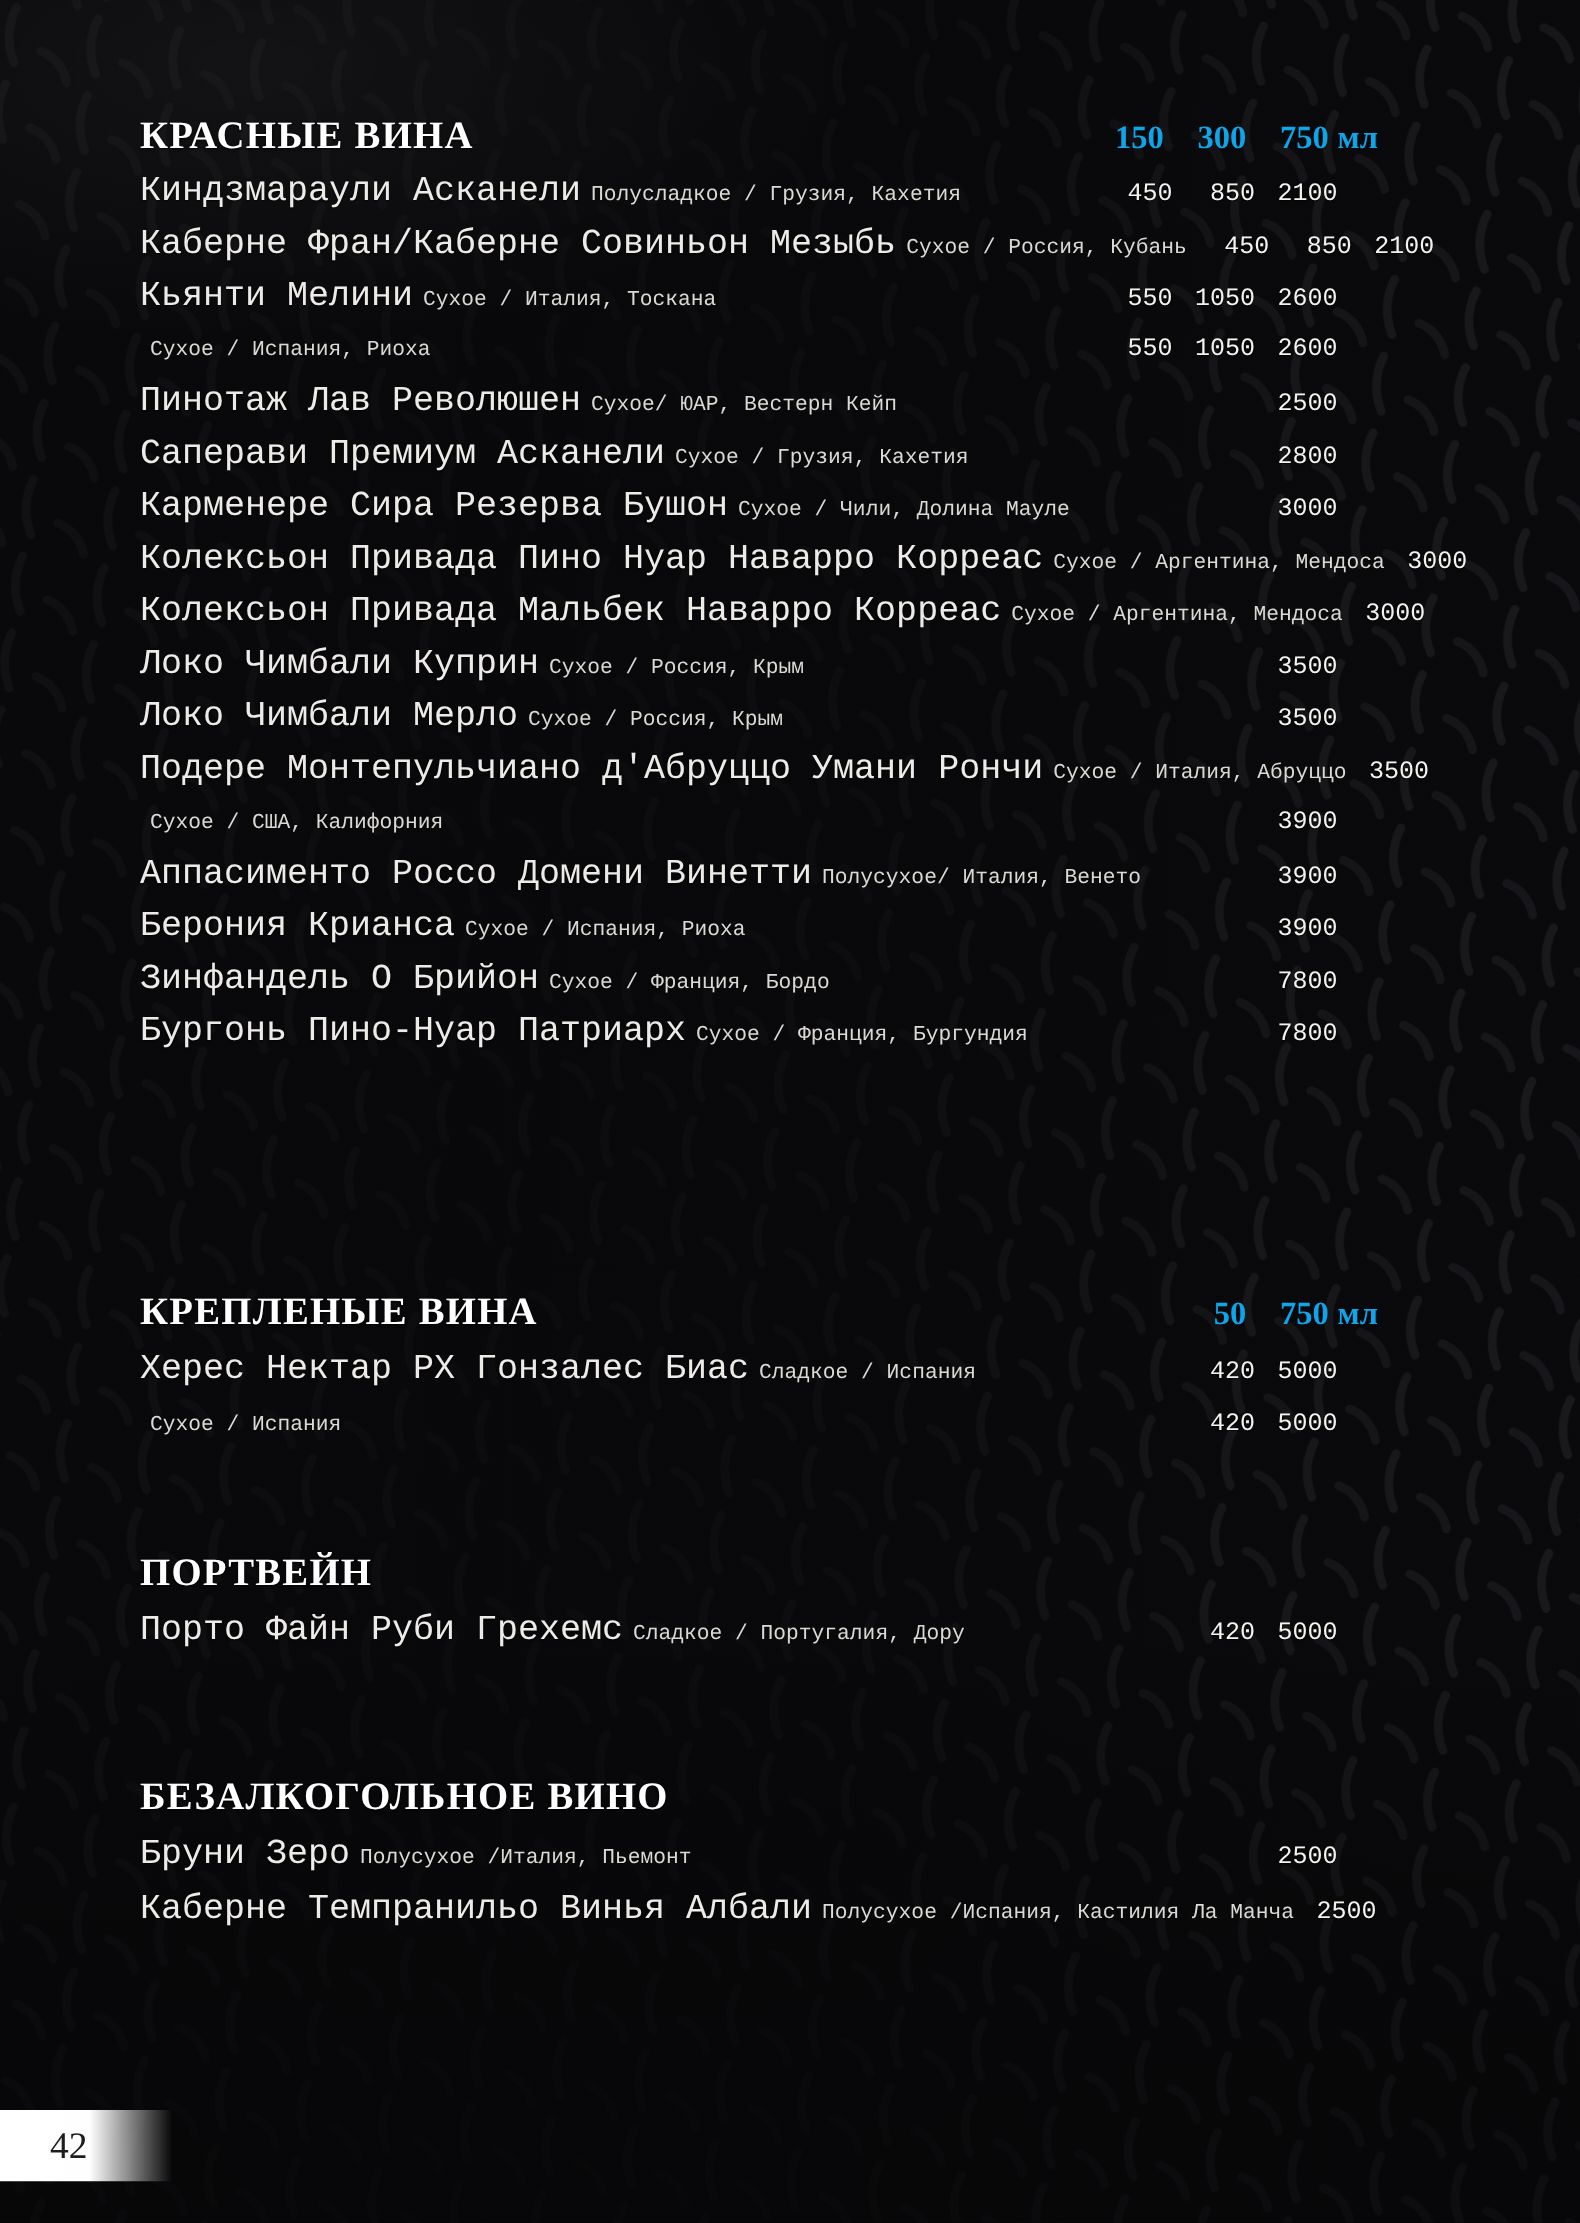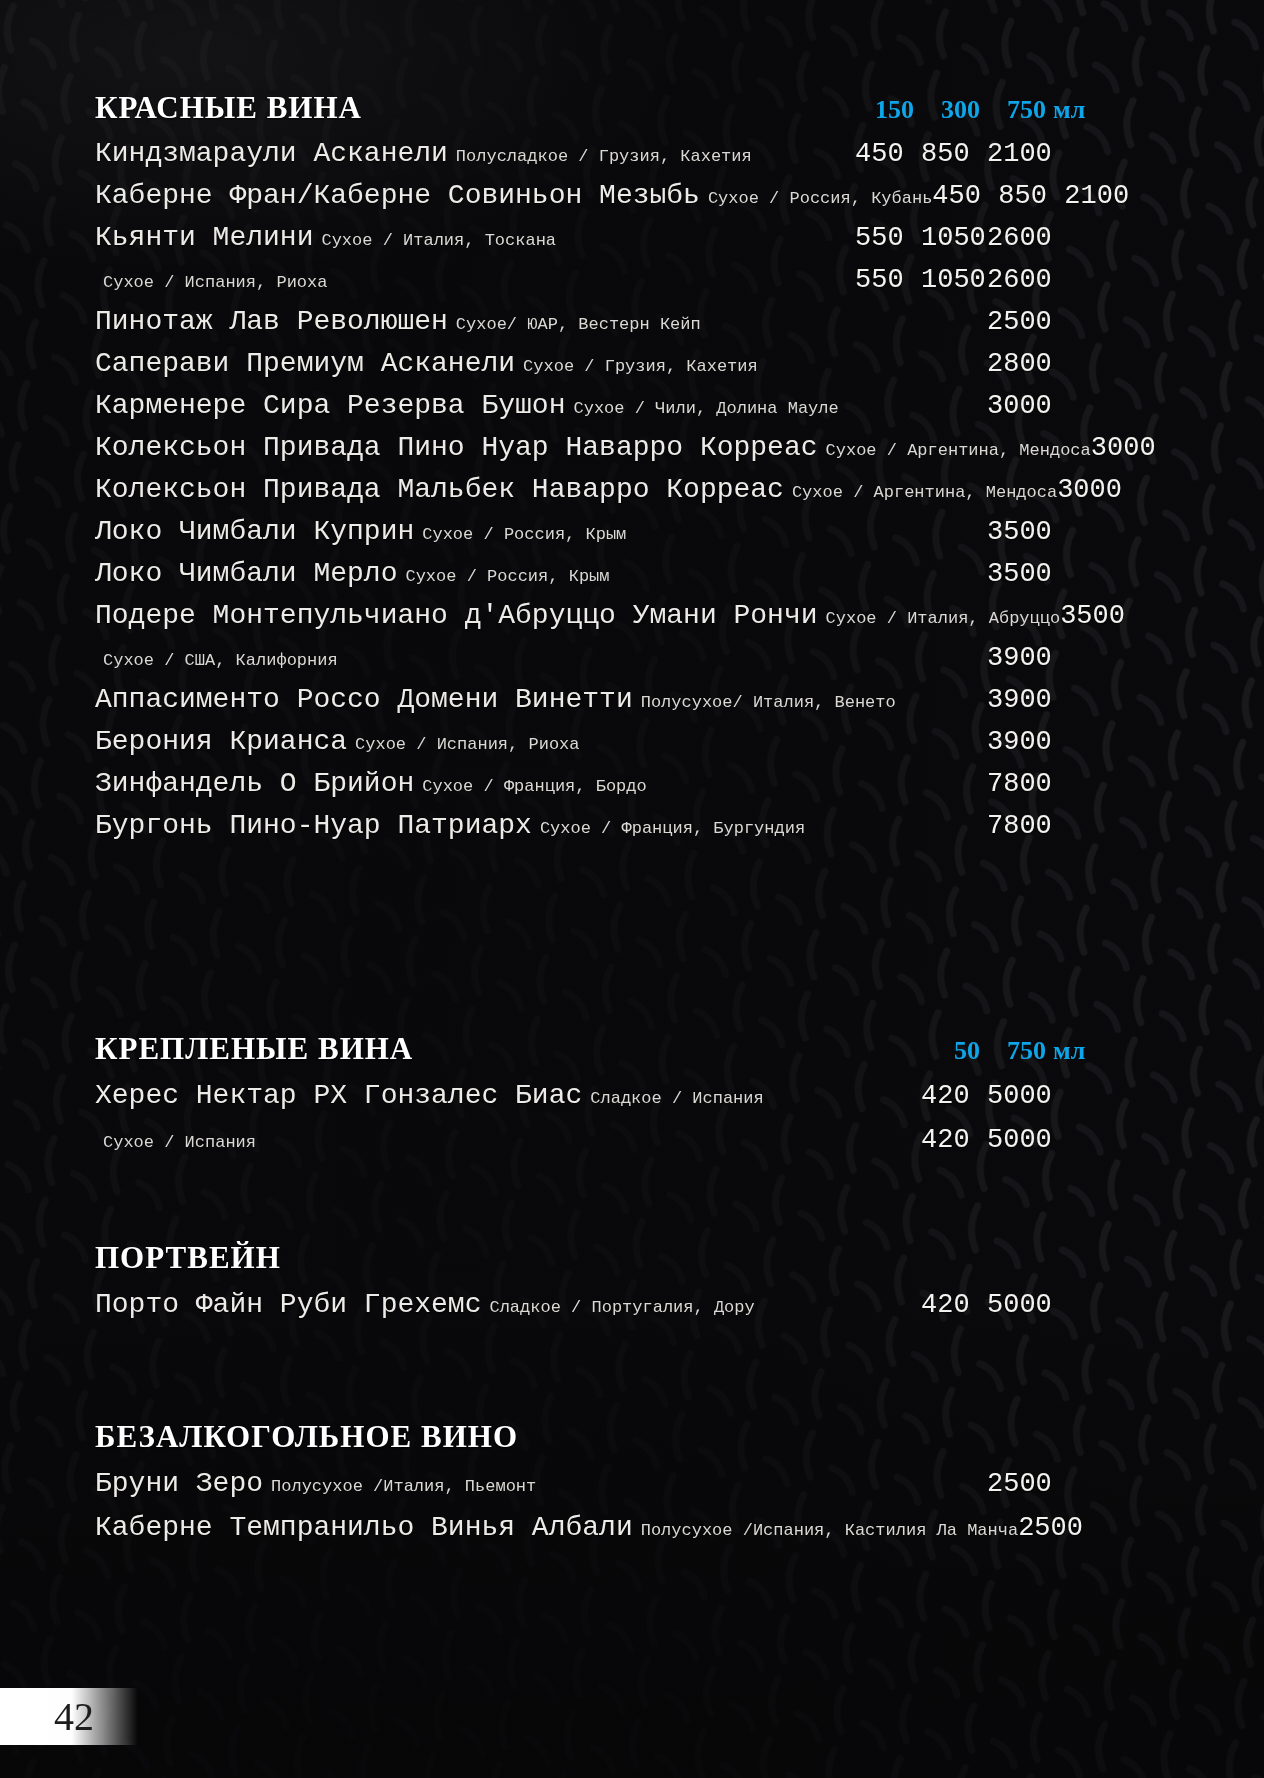--- a/index.html
+++ b/index.html
@@ -10,21 +10,21 @@
   .texture { position:absolute; left:0; top:0; }
   .dim {
     position:absolute; left:0; top:0; width:1264px; height:1778px;
     background:
       radial-gradient(700px 320px at 16% 3%, rgba(255,255,255,0.045), rgba(255,255,255,0) 70%),
       linear-gradient(180deg, rgba(5,5,6,0) 72%, rgba(5,5,6,0.55) 96%),
       linear-gradient(92deg, rgba(8,8,10,0.55) 0%, rgba(8,8,10,0.80) 30%,
                               rgba(8,8,10,0.74) 55%, rgba(8,8,10,0.30) 78%,
                               rgba(8,8,10,0.16) 100%);
   }
-  .menu { position:absolute; left:95px; top:0; width:1010px; }
+  .menu { position:absolute; left:112px; top:0; width:1010px; }
   .menu-section { margin:0; }
   .sec-0 { margin-top:88px; }
   .sec-1 { margin-top:182px; }
   .sec-2 { margin-top:76px; }
   .sec-3 { margin-top:90px; }
   .section-head { position:relative; display:flex; align-items:baseline; padding-right:10px; }
   .section-title {
     margin:0; font-size:31px; font-weight:bold; line-height:40px;
     color:#ffffff; letter-spacing:1px; text-shadow:0 1px 2px rgba(0,0,0,0.9);
     white-space:nowrap;
@@ -35,28 +35,28 @@
   .unit { width:42px; text-align:left; padding-left:7px; }
   .rows { margin-top:5px;font-family:Liberation Mono, monospace; }
   .row {
     display:flex; align-items:baseline; padding-right:52px;
     height:42px; line-height:42px; white-space:nowrap;
   }
   .menu-section:not(.sec-0) .row { height:44px; line-height:44px; }
   .item-name { font-size:28px; color:#edebe7; text-shadow:0 1px 1px rgba(0,0,0,0.7); }
   .item-desc { font-size:17px; color:#dbd9d4; margin-left:8px; }
   .prices { margin-left:auto; display:flex; flex-shrink:0; }
-  .price-cell { width:66px; font-size:27px; color:#f3f2ef;
+  .price-cell { width:66px; text-align:right; font-size:20px; color:#f3f2ef;
                 text-shadow:0 1px 1px rgba(0,0,0,0.7); }
   .footer-bar {
     position:absolute; left:0; top:1688px; width:138px; height:57px;
     background:linear-gradient(90deg, #ffffff 0%, #fefefe 52%, rgba(255,255,255,0) 100%);
     display:flex; align-items:center;
   }
-  .footer-bar span { padding-left:54px; font-size:40px; color:#1d1d1d; }
+  .footer-bar span { padding-left:40px; font-size:30px; color:#1d1d1d; }
 </style>
 </head>
 <body>
 
 <div class="page">
 
   <svg class="texture" width="1264" height="1778" xmlns="http://www.w3.org/2000/svg">
     <defs>
       <pattern id="plate" width="66" height="62" patternUnits="userSpaceOnUse" patternTransform="rotate(8)">
         <path d="M14 4 C9 18 10 34 18 48" fill="none" stroke="#2c2c31" stroke-width="7" stroke-linecap="round"></path>

